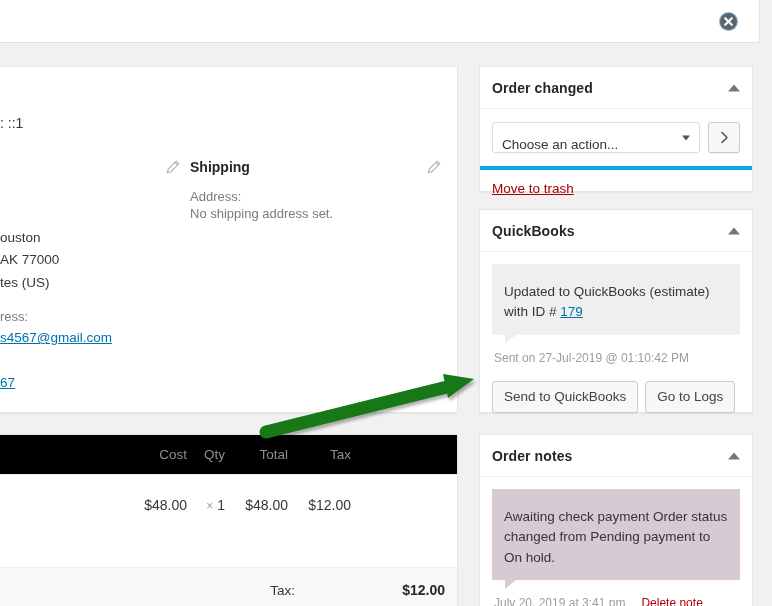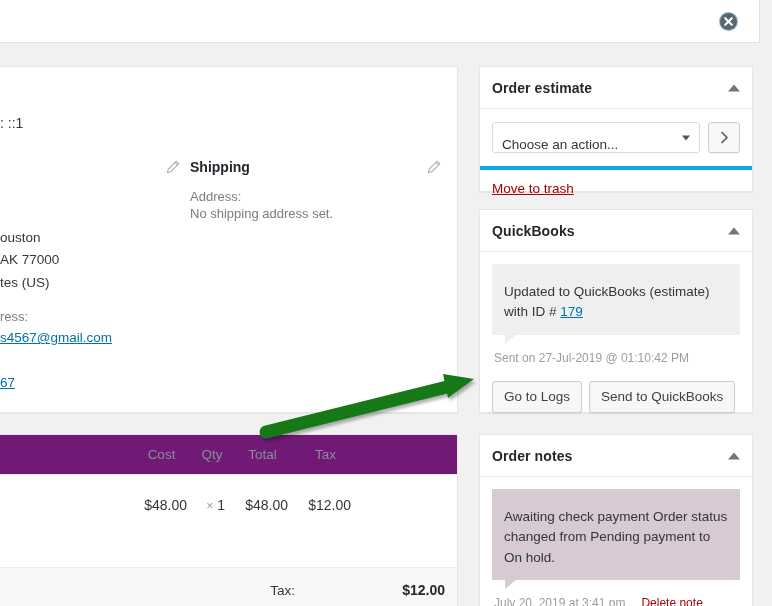--- a/index.html
+++ b/index.html
@@ -137,26 +137,26 @@
   #order-items-panel {
     left: -1px; top: 434px;
     width: 459px; height: 190px;
   }
   table.items {
     width: 100%;
     border-collapse: collapse;
     font-size: 13.5px;
   }
   table.items thead th {
-    background: #701a75;
+    background: #000000;
     color: #888f96;
     font-weight: normal;
     font-size: 13.5px;
     padding: 12px 6px;
-    text-align: center;
+    text-align: right;
     border-bottom: 1px solid #eeeeee;
   }
   table.items thead th.spacer-col { width: 130px; }
   table.items thead th.last-col { width: 100px; }
   table.items tbody td {
     padding: 22px 6px 54px 6px;
     text-align: right;
     color: #32373c;
     font-size: 14px;
     border-bottom: 1px solid #eeeeee;
@@ -395,21 +395,21 @@
     </table>
 
     <div class="totals-row">
       <span class="totals-label">Tax:</span>
       <span class="totals-value">$12.00</span>
     </div>
   </div>
 
   <div class="postbox" id="order-actions-panel">
     <div class="postbox-header">
-      <span class="postbox-title">Order estimate</span>
+      <span class="postbox-title">Order changed</span>
       <span class="toggle-icon"></span>
     </div>
     <div class="action-row">
       <div class="wc-select-fake">
         <span>Choose an action...</span>
         <span class="caret"></span>
       </div>
       <div class="go-btn">
         <svg width="9" height="13" viewBox="0 0 9 13">
           <path d="M2 1.5 L7 6.5 L2 11.5" fill="none" stroke="#555" stroke-width="1.6" stroke-linecap="round" stroke-linejoin="round"></path>
@@ -425,22 +425,22 @@
     <div class="postbox-header">
       <span class="postbox-title">QuickBooks</span>
       <span class="toggle-icon"></span>
     </div>
     <div class="postbox-body">
       <div class="note-bubble gray">
         <span>Updated to QuickBooks (estimate) with ID # </span><a class="link">179</a>
       </div>
       <div class="note-meta">Sent on 27-Jul-2019 @ 01:10:42 PM</div>
       <div class="qb-buttons">
+        <button class="secondary-btn">Send to QuickBooks</button>
         <button class="secondary-btn">Go to Logs</button>
-        <button class="secondary-btn">Send to QuickBooks</button>
       </div>
     </div>
   </div>
 
   <div class="postbox" id="order-notes-panel">
     <div class="postbox-header">
       <span class="postbox-title">Order notes</span>
       <span class="toggle-icon"></span>
     </div>
     <div class="postbox-body">

